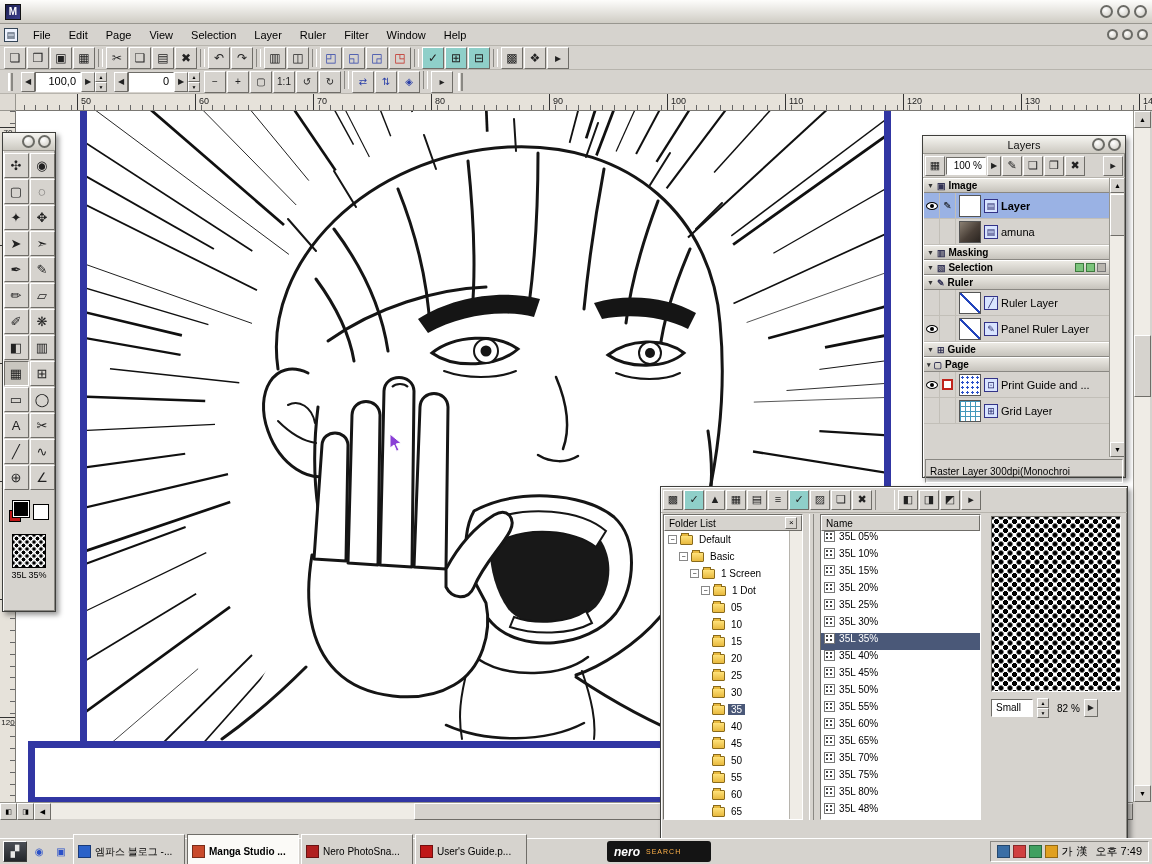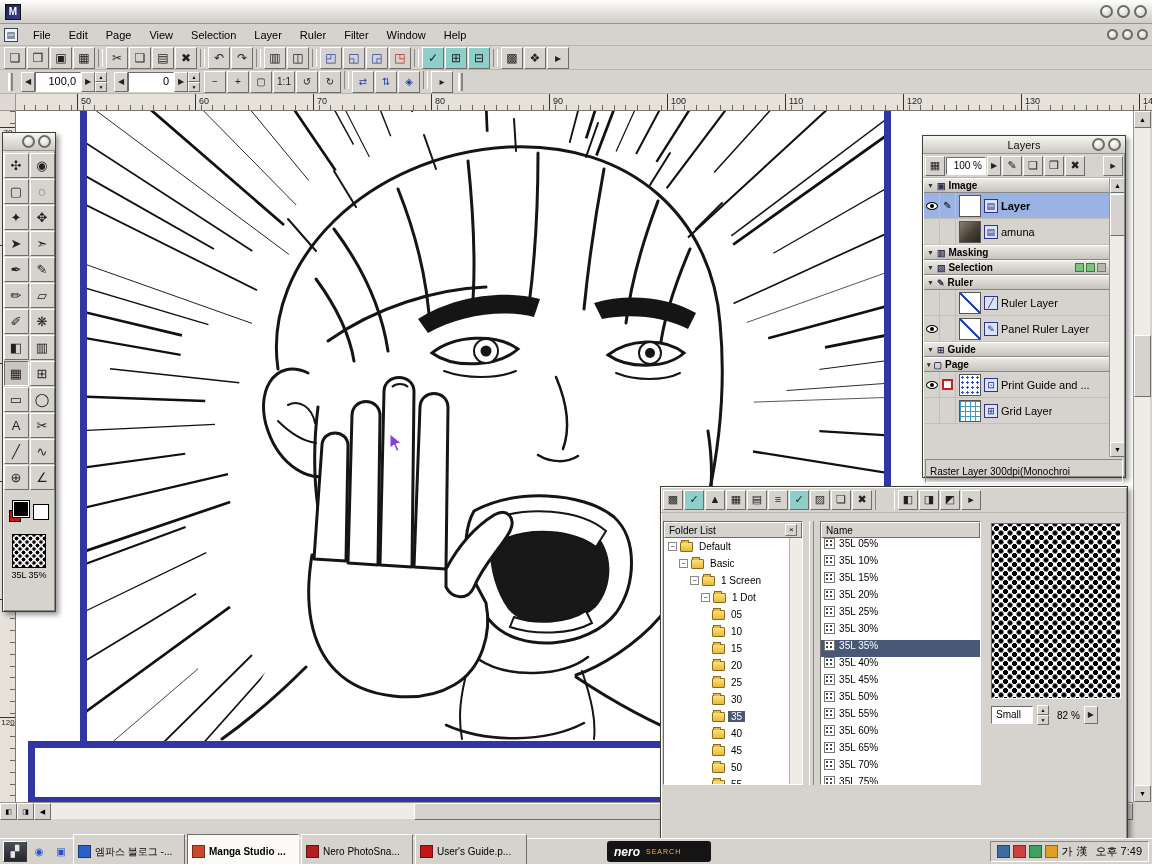--- a/index.html
+++ b/index.html
@@ -118,21 +118,21 @@
   .llab.bold{font-weight:bold;}
   .lscroll{position:absolute;right:0;top:0;bottom:0;width:15px;background:#efece6;border-left:1px solid #98968f;}
   .lscroll .sbtn{width:15px;height:15px;}
   .lscroll .dn{top:auto;bottom:0;}
   .lscroll .th{position:absolute;top:16px;left:0;width:15px;height:42px;background:#d6d3ce;border:1px solid;border-color:#fff #6f6d68 #6f6d68 #fff;}
   #lstatus{margin:2px;height:24px;border:1px solid;border-color:#8a8883 #fff #fff #8a8883;font-size:10px;display:flex;align-items:center;padding-left:4px;white-space:nowrap;overflow:hidden;}
 
   
   #tones{left:660px;top:486px;width:468px;height:356px;z-index:6;}
   #tones .p-toolbar{height:26px;}
-  #tones-content{display:flex;height:264px;margin:8px 2px;gap:6px;}
+  #tones-content{display:flex;height:306px;margin:1px 2px;gap:6px;}
   .panehdr{height:16px;background:#d6d3ce;border:1px solid;border-color:#fff #6f6d68 #6f6d68 #fff;font-size:10px;display:flex;align-items:center;padding:0 4px;}
   #folderpane{width:150px;display:flex;flex-direction:column;border:1px solid;border-color:#6f6d68 #fff #fff #6f6d68;background:#fff;}
   #folderpane .panehdr .x{margin-left:auto;width:12px;height:12px;font-size:8px;line-height:10px;text-align:center;background:#d6d3ce;border:1px solid;border-color:#fff #6f6d68 #6f6d68 #fff;padding:0;}
   #ftree{flex:1;overflow:hidden;position:relative;padding-right:10px;}
   .frow{height:17px;display:flex;align-items:center;gap:3px;font-size:10px;white-space:nowrap;}
   .exp{display:none;width:9px;height:9px;border:1px solid #888;background:#fff;font-size:7px;line-height:7px;text-align:center;flex:none;}
   .exp.show{display:inline-block;}
   .fold{width:13px;height:10px;background:linear-gradient(#ffe27a,#e8b93e);border:1px solid #8a6a1a;border-radius:1px;position:relative;flex:none;}
   .fold::before{content:"";position:absolute;top:-3px;left:0;width:6px;height:2px;background:#e8b93e;border:1px solid #8a6a1a;border-bottom:none;}
   .flab{padding:0 3px;}

